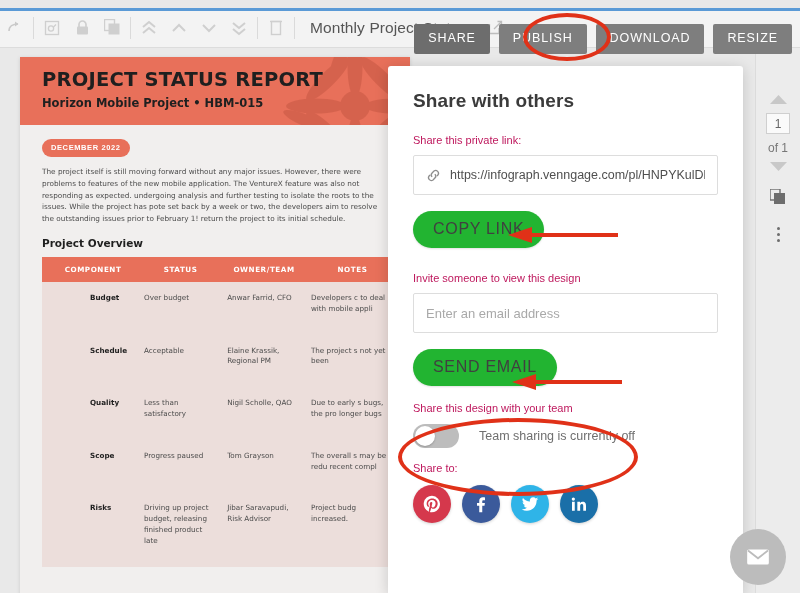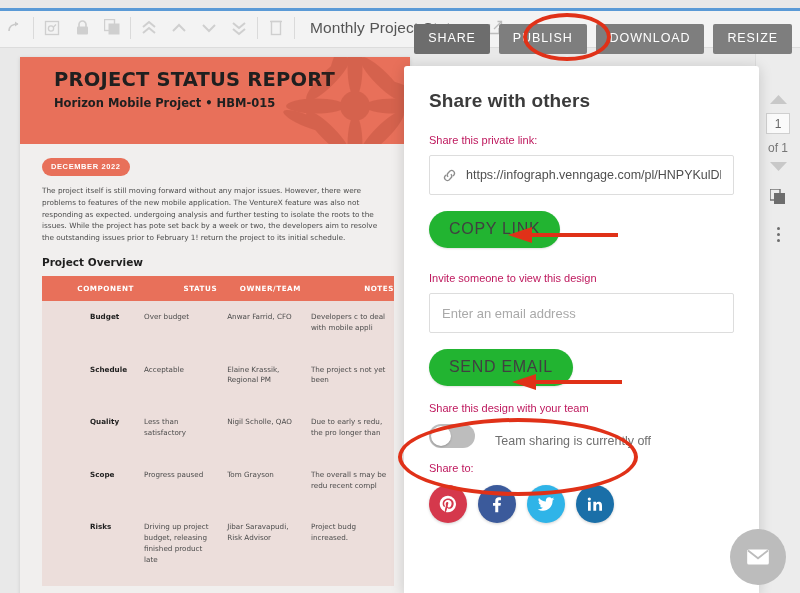--- a/index.html
+++ b/index.html
@@ -50,22 +50,22 @@
   
   .canvas-area {
     position: absolute; left: 0; top: 40px; width: 755px; height: 553px;
     background: #e9e9e9; overflow: hidden;
   }
   .page {
     position: absolute; left: 20px; top: 17px; width: 390px; height: 560px;
     background: #f1efee; box-shadow: 0 1px 4px rgba(0,0,0,.13);
   }
   .page-header {
-    position: relative; height: 87px; background: #e8705a; overflow: hidden;
-    padding: 11px 0 0 34px;
+    position: relative; height: 68px; background: #e8705a; overflow: hidden;
+    padding: 11px 0 0 22px;
   }
   .page-header .floral {
     position: absolute; right: -20px; top: -26px; width: 150px; height: 150px;
     opacity: .16;
   }
   .rep-title {
     font-size: 19.5px; font-weight: bold; color: #1f1f1f; letter-spacing: .2px;
     font-family: "DejaVu Sans", sans-serif;
   }
   .rep-sub {
@@ -86,21 +86,21 @@
     margin: 9px 20px 0 22px; font-size: 7.3px; line-height: 1.62; color: #4c4c4c;
     font-family: "DejaVu Sans", sans-serif;
   }
   .sec-title {
     margin: 12px 0 0 22px; font-size: 10.5px; font-weight: bold; color: #1f1f1f;
     font-family: "DejaVu Sans", sans-serif;
   }
   .tbl { margin: 8px 0 0 22px; width: 352px; border-collapse: collapse; }
   .tbl thead th {
     background: #e8705a; color: #fff; font-size: 7.2px; font-weight: bold;
-    letter-spacing: .55px; text-align: right; padding: 8px 0 8px 10px;
+    letter-spacing: .55px; text-align: center; padding: 8px 0 8px 10px;
     font-family: "DejaVu Sans", sans-serif;
   }
   .tbl tbody td {
     background: #ecdedb; font-size: 7.2px; color: #4b4b4b; vertical-align: top;
     padding: 11px 7px 20px 10px; line-height: 1.5;
     font-family: "DejaVu Sans", sans-serif;
   }
   .tbl tbody td.comp { font-weight: bold; color: #1f1f1f; padding-left: 48px; }
   .col-c { width: 25%; } .col-s { width: 24%; } .col-o { width: 24%; } .col-n { width: 27%; }
 
@@ -119,21 +119,21 @@
     display: flex; align-items: center; justify-content: center;
     font-size: 12px; color: #666;
   }
   .page-of { font-size: 12px; color: #777; }
   .rail-icon { color: #6d6d6d; margin-top: 9px; }
   .rail-dots { display: flex; flex-direction: column; gap: 3px; margin-top: 11px; }
   .rail-dots i { width: 3px; height: 3px; border-radius: 50%; background: #6d6d6d; display: block; }
 
   
   .share-panel {
-    position: absolute; left: 404px; top: 66px; width: 355px; height: 527px;
+    position: absolute; left: 388px; top: 66px; width: 355px; height: 527px;
     background: #fff; border-radius: 3px 3px 0 0;
     box-shadow: 0 2px 14px rgba(0,0,0,.17);
     padding: 24px 25px 0 25px; z-index: 30;
   }
   .sp-title {
     font-size: 19px; font-weight: bold; color: #3b3b3b; letter-spacing: .1px;
     margin-bottom: 22px;
   }
   .sp-label { font-size: 11px; color: #be185d; margin-bottom: 9px; }
   .sp-input {
@@ -144,21 +144,21 @@
   .sp-url { font-size: 12.5px; color: #4f4f4f; white-space: nowrap; overflow: hidden; }
   .sp-ph { font-size: 13px; color: #a9a9a9; }
   .green-btn {
     background: #22b431; color: #404040; border: none; border-radius: 20px;
     font-size: 16px; letter-spacing: .7px; padding: 10px 20px 11px;
     font-family: "Liberation Sans", sans-serif; line-height: 1;
     box-shadow: 0 1px 2px rgba(0,0,0,.12);
   }
   .row-gap-a { margin-top: 16px; }
   .row-gap-b { margin-top: 24px; }
-  .toggle-row { display: flex; align-items: flex-end; margin-top: 10px; }
+  .toggle-row { display: flex; align-items: center; margin-top: 10px; }
   .toggle {
     width: 46px; height: 24px; border-radius: 13px; background: #bdbdbd;
     position: relative; flex: none;
   }
   .toggle .knob {
     position: absolute; left: 2px; top: 2px; width: 20px; height: 20px;
     border-radius: 50%; background: #fff; box-shadow: 0 1px 2px rgba(0,0,0,.22);
   }
   .toggle-text { font-size: 12.5px; color: #6f6f6f; margin-left: 20px; }
   .social-row { display: flex; gap: 11px; margin-top: 11px; }
@@ -241,21 +241,21 @@
           <tr>
             <td class="comp">Schedule</td>
             <td>Acceptable</td>
             <td>Elaine Krassik, Regional PM</td>
             <td>The project s not yet been</td>
           </tr>
           <tr>
             <td class="comp">Quality</td>
             <td>Less than satisfactory</td>
             <td>Nigil Scholle, QAO</td>
-            <td>Due to early s redu, the pro longer than</td>
+            <td>Due to early s bugs, the pro longer bugs</td>
           </tr>
           <tr>
             <td class="comp">Scope</td>
             <td>Progress paused</td>
             <td>Tom Grayson</td>
             <td>The overall s may be redu recent compl</td>
           </tr>
           <tr>
             <td class="comp">Risks</td>
             <td>Driving up project budget, releasing finished product late</td>

